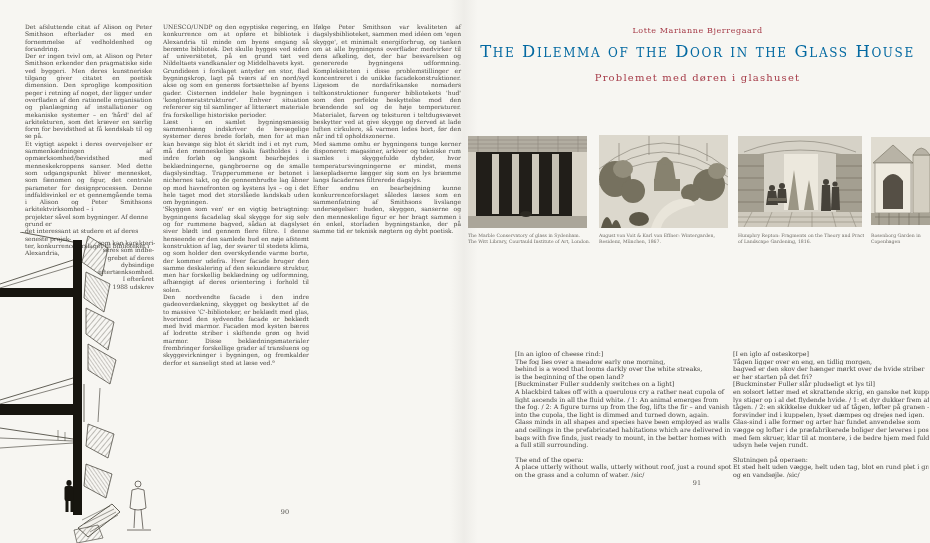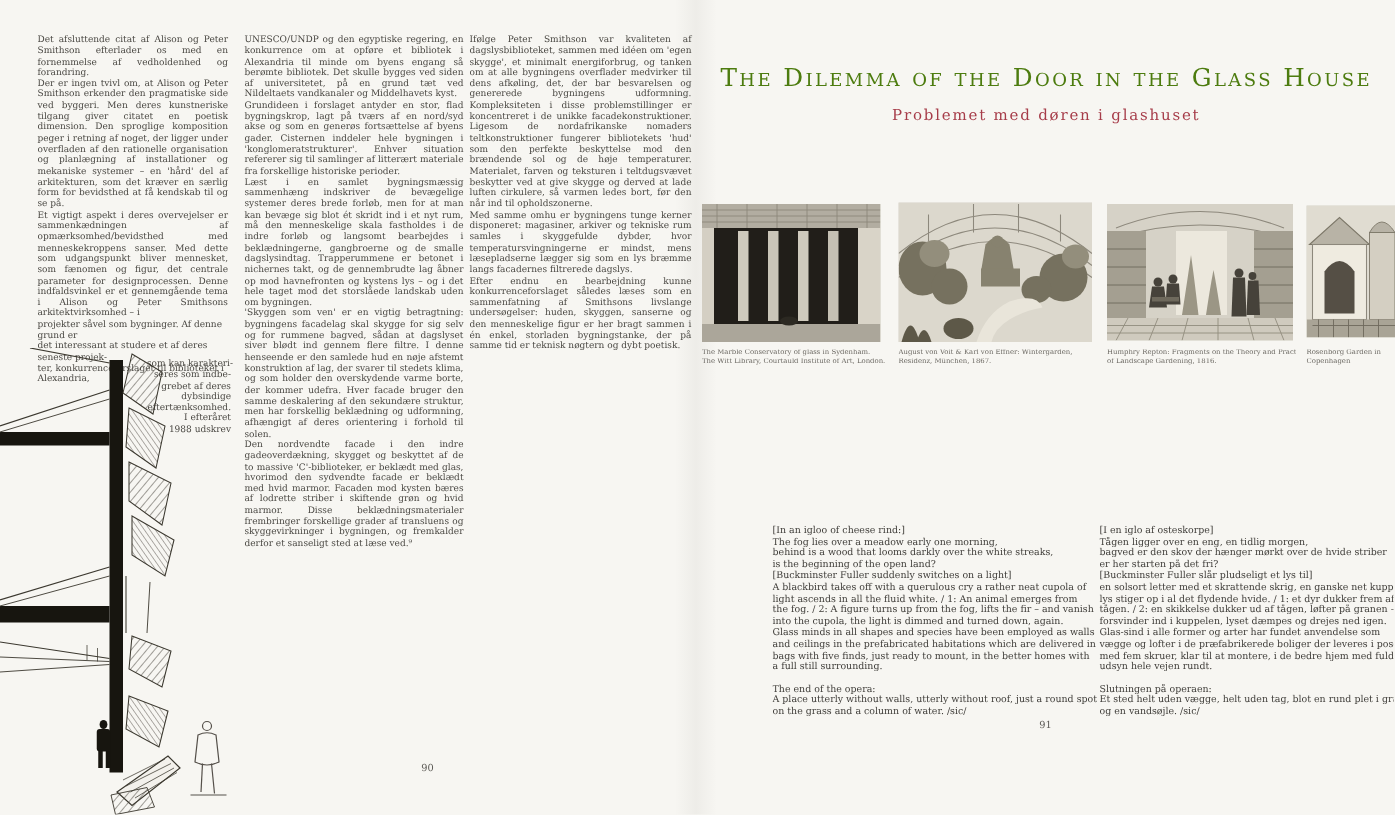--- a/index.html
+++ b/index.html
@@ -15,21 +15,21 @@
     left:450px;top:0;width:28px;height:543px;
     background:linear-gradient(90deg, rgba(0,0,0,0) 0%, rgba(90,85,75,0.06) 50%, rgba(0,0,0,0) 100%);
   }
   
   .smalltext{font-size:6px;line-height:7.3px;text-align:justify;color:#4a4843;}
   .smalltext p{margin:0;}
   .wrap-narrow{font-size:6px;line-height:7.3px;text-align:right;color:#4a4843;}
   .wrap-narrow div{white-space:nowrap;}
   
   .author{width:465px;text-align:center;font-size:8px;letter-spacing:0.6px;color:#a63c49;}
-  .title{width:465px;text-align:center;font-size:16.5px;letter-spacing:1.6px;color:#4d7c0f;font-variant:small-caps;}
+  .title{width:465px;text-align:center;font-size:16.5px;letter-spacing:1.6px;color:#0369a1;font-variant:small-caps;}
   .subtitle{width:465px;text-align:center;font-size:10px;letter-spacing:1.2px;color:#a63c49;}
   
   .fig{background:#d8d4ca;overflow:hidden;}
   .caption{font-size:4.6px;line-height:5.8px;color:#6b6862;text-align:left;}
   .caption div{white-space:nowrap;overflow:hidden;}
   
   .verse{font-size:6.3px;line-height:7.6px;color:#3f3d39;}
   .verse div{white-space:nowrap;overflow:hidden;}
   .verse-gap{height:7px;}
   .pagenum{font-size:6.5px;color:#5a5854;text-align:center;width:30px;}
@@ -143,20 +143,21 @@
         <line x1="127" y1="298" x2="151" y2="298"></line>
       </g>
     </svg>
   </div>
 
   <div class="abs pagenum" style="left:270px;top:508px;">90</div>
 </div>
 
 <div class="abs" style="left:465px;top:0;width:465px;height:543px;">
 
+  <div class="abs author" style="left:0;top:26px;">Lotte Marianne Bjerregaard</div>
   <div class="abs title" style="left:0;top:42px;">The Dilemma of the Door in the Glass House</div>
   <div class="abs subtitle" style="left:0;top:72px;">Problemet med døren i glashuset</div>
 
   <div class="abs fig" style="left:3px;top:136px;width:119px;height:92px;">
     <svg width="119" height="92" viewBox="0 0 119 92">
       <rect x="0" y="0" width="119" height="92" fill="#c6c1b6"></rect>
       <rect x="0" y="0" width="119" height="16" fill="#b2ada1"></rect>
       <g stroke="#8d887c" stroke-width="0.6">
         <line x1="0" y1="4" x2="119" y2="4"></line>
           <line x1="0" y1="8" x2="119" y2="8"></line>

